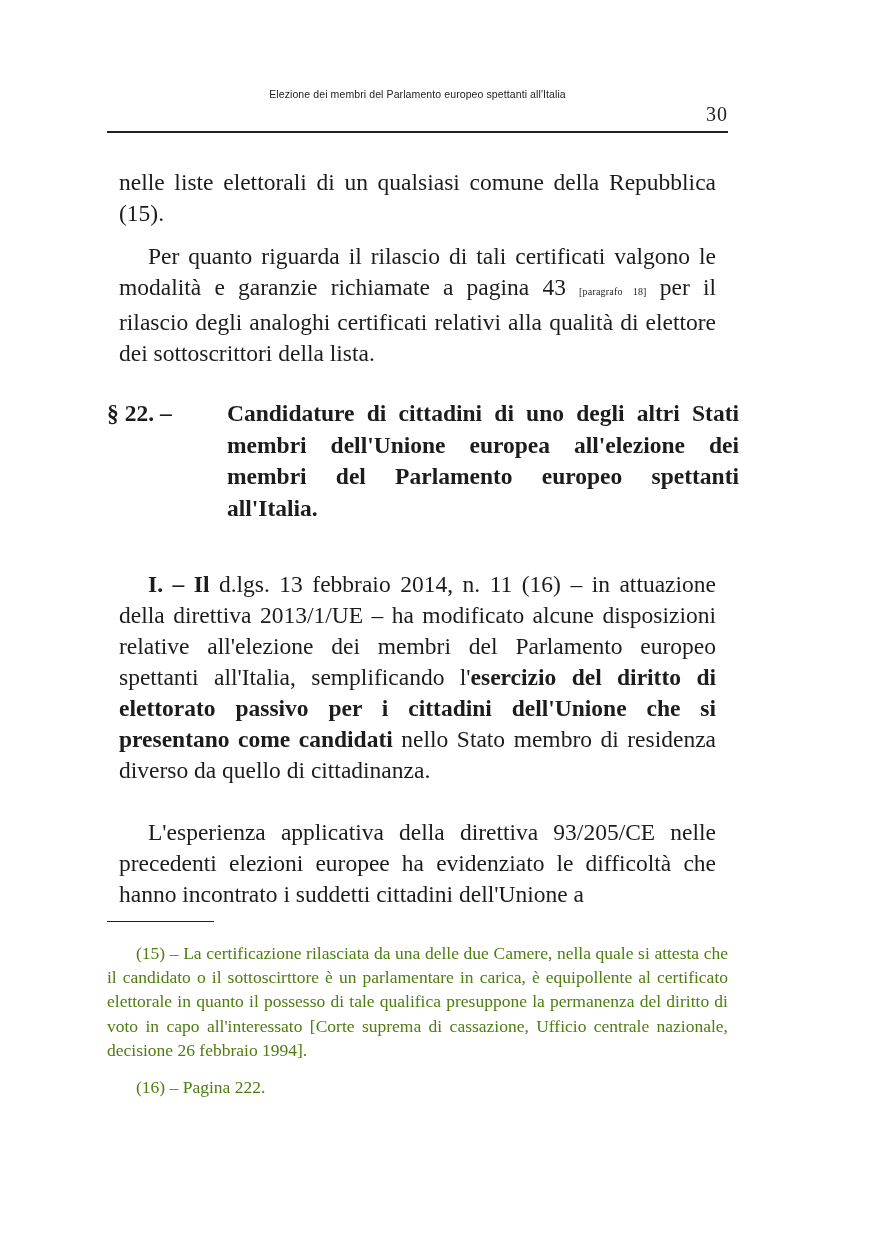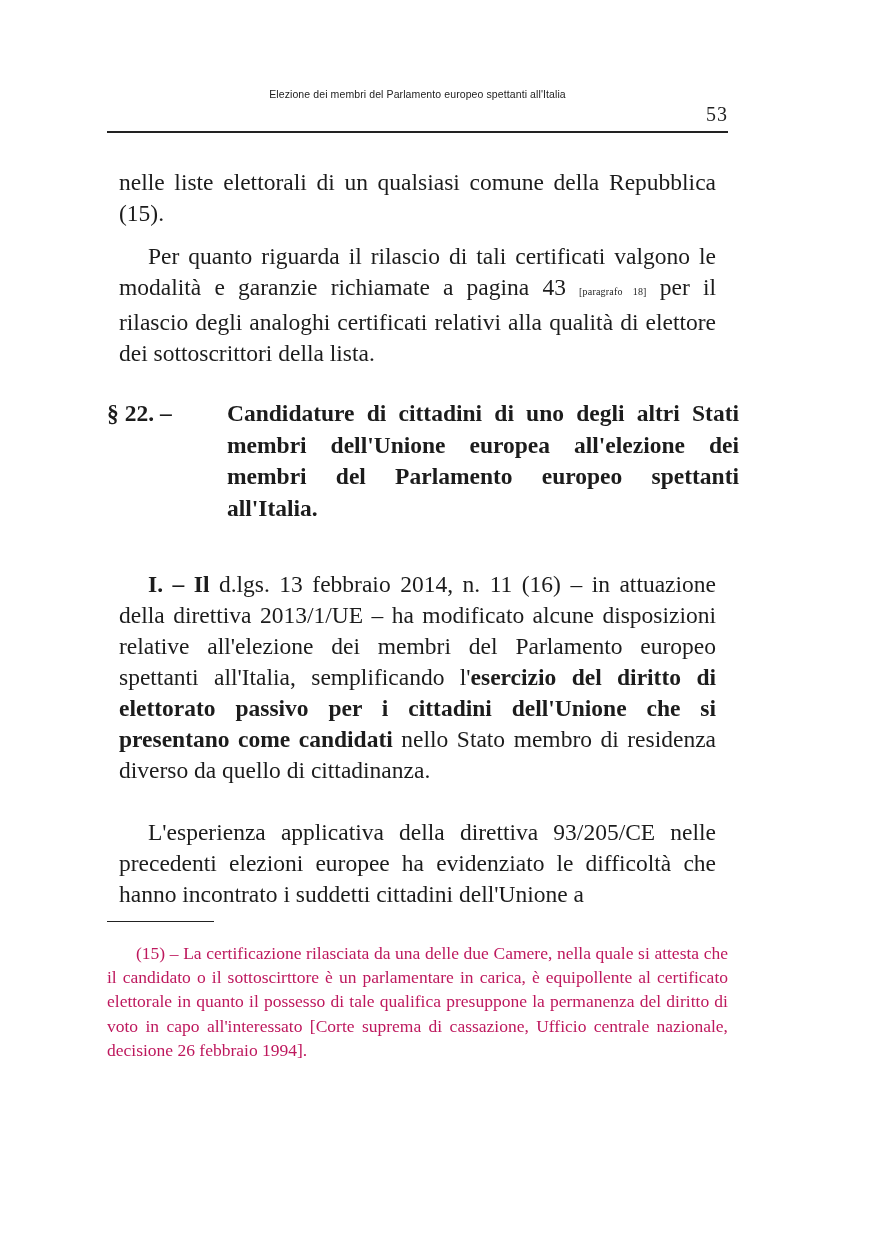--- a/index.html
+++ b/index.html
@@ -129,39 +129,39 @@
       height: 0;
       border-top: 1.5px solid #222;
     }
     .footnotes {
       position: absolute;
       left: 107px;
       top: 925px;
       width: 621px;
       font-size: 17.5px;
       line-height: 24.2px;
-      color: #be185d;
+      color: #4d7c0f;
     }
     .footnotes p {
       margin: 0;
       text-align: justify;
       text-indent: 29px;
     }
     .footnotes p + p {
       margin-top: 13px;
     }
   </style>
 </head>
 <body>
 
 <div class="page">
 
   <div class="running-header">
     <div class="rh-title">Elezione dei membri del Parlamento europeo spettanti all'Italia</div>
-    <div class="rh-page-number">53</div>
+    <div class="rh-page-number">30</div>
     <div class="rh-rule"></div>
   </div>
 
   <div class="body-text section-block-1">
     <p>nelle liste elettorali di un qualsiasi comune della Repubblica (15).</p>
     <p class="indent"><span>Per quanto riguarda il rilascio di tali certificati valgono le modalità e garanzie richiamate a pagina 43 </span><span class="small-ref">[paragrafo 18]</span><span> per il rilascio degli analoghi certificati relativi alla qualità di elettore dei sottoscrittori della lista.</span></p>
   </div>
 
   <div class="section-heading">
     <span class="sh-number">§ 22. –</span>
@@ -172,15 +172,16 @@
     <p class="indent"><span class="bold" style="font-weight:600">I. – Il</span><span> d.lgs. 13 febbraio 2014, n. 11 (16) – in attuazione della direttiva 2013/1/UE – ha modificato alcune disposizioni relative all'elezione dei membri del Parlamento europeo spettanti all'Italia, semplificando l'</span><span class="bold">esercizio del diritto di elettorato passivo per i cittadini dell'Unione che si presentano come candidati</span><span> nello Stato membro di residenza diverso da quello di cittadinanza.</span></p>
   </div>
 
   <div class="body-text section-block-3">
     <p class="indent">L'esperienza applicativa della direttiva 93/205/CE nelle precedenti elezioni europee ha evidenziato le difficoltà che hanno incontrato i suddetti cittadini dell'Unione a</p>
   </div>
 
   <div class="footnote-rule"></div>
   <div class="footnotes">
     <p>(15) – La certificazione rilasciata da una delle due Camere, nella quale si attesta che il candidato o il sottoscirttore è un parlamentare in carica, è equipollente al certificato elettorale in quanto il possesso di tale qualifica presuppone la permanenza del diritto di voto in capo all'interessato [Corte suprema di cassazione, Ufficio centrale nazionale, decisione 26 febbraio 1994].</p>
+    <p>(16) – Pagina 222.</p>
   </div>
 
 </div>
 
 </body></html>

